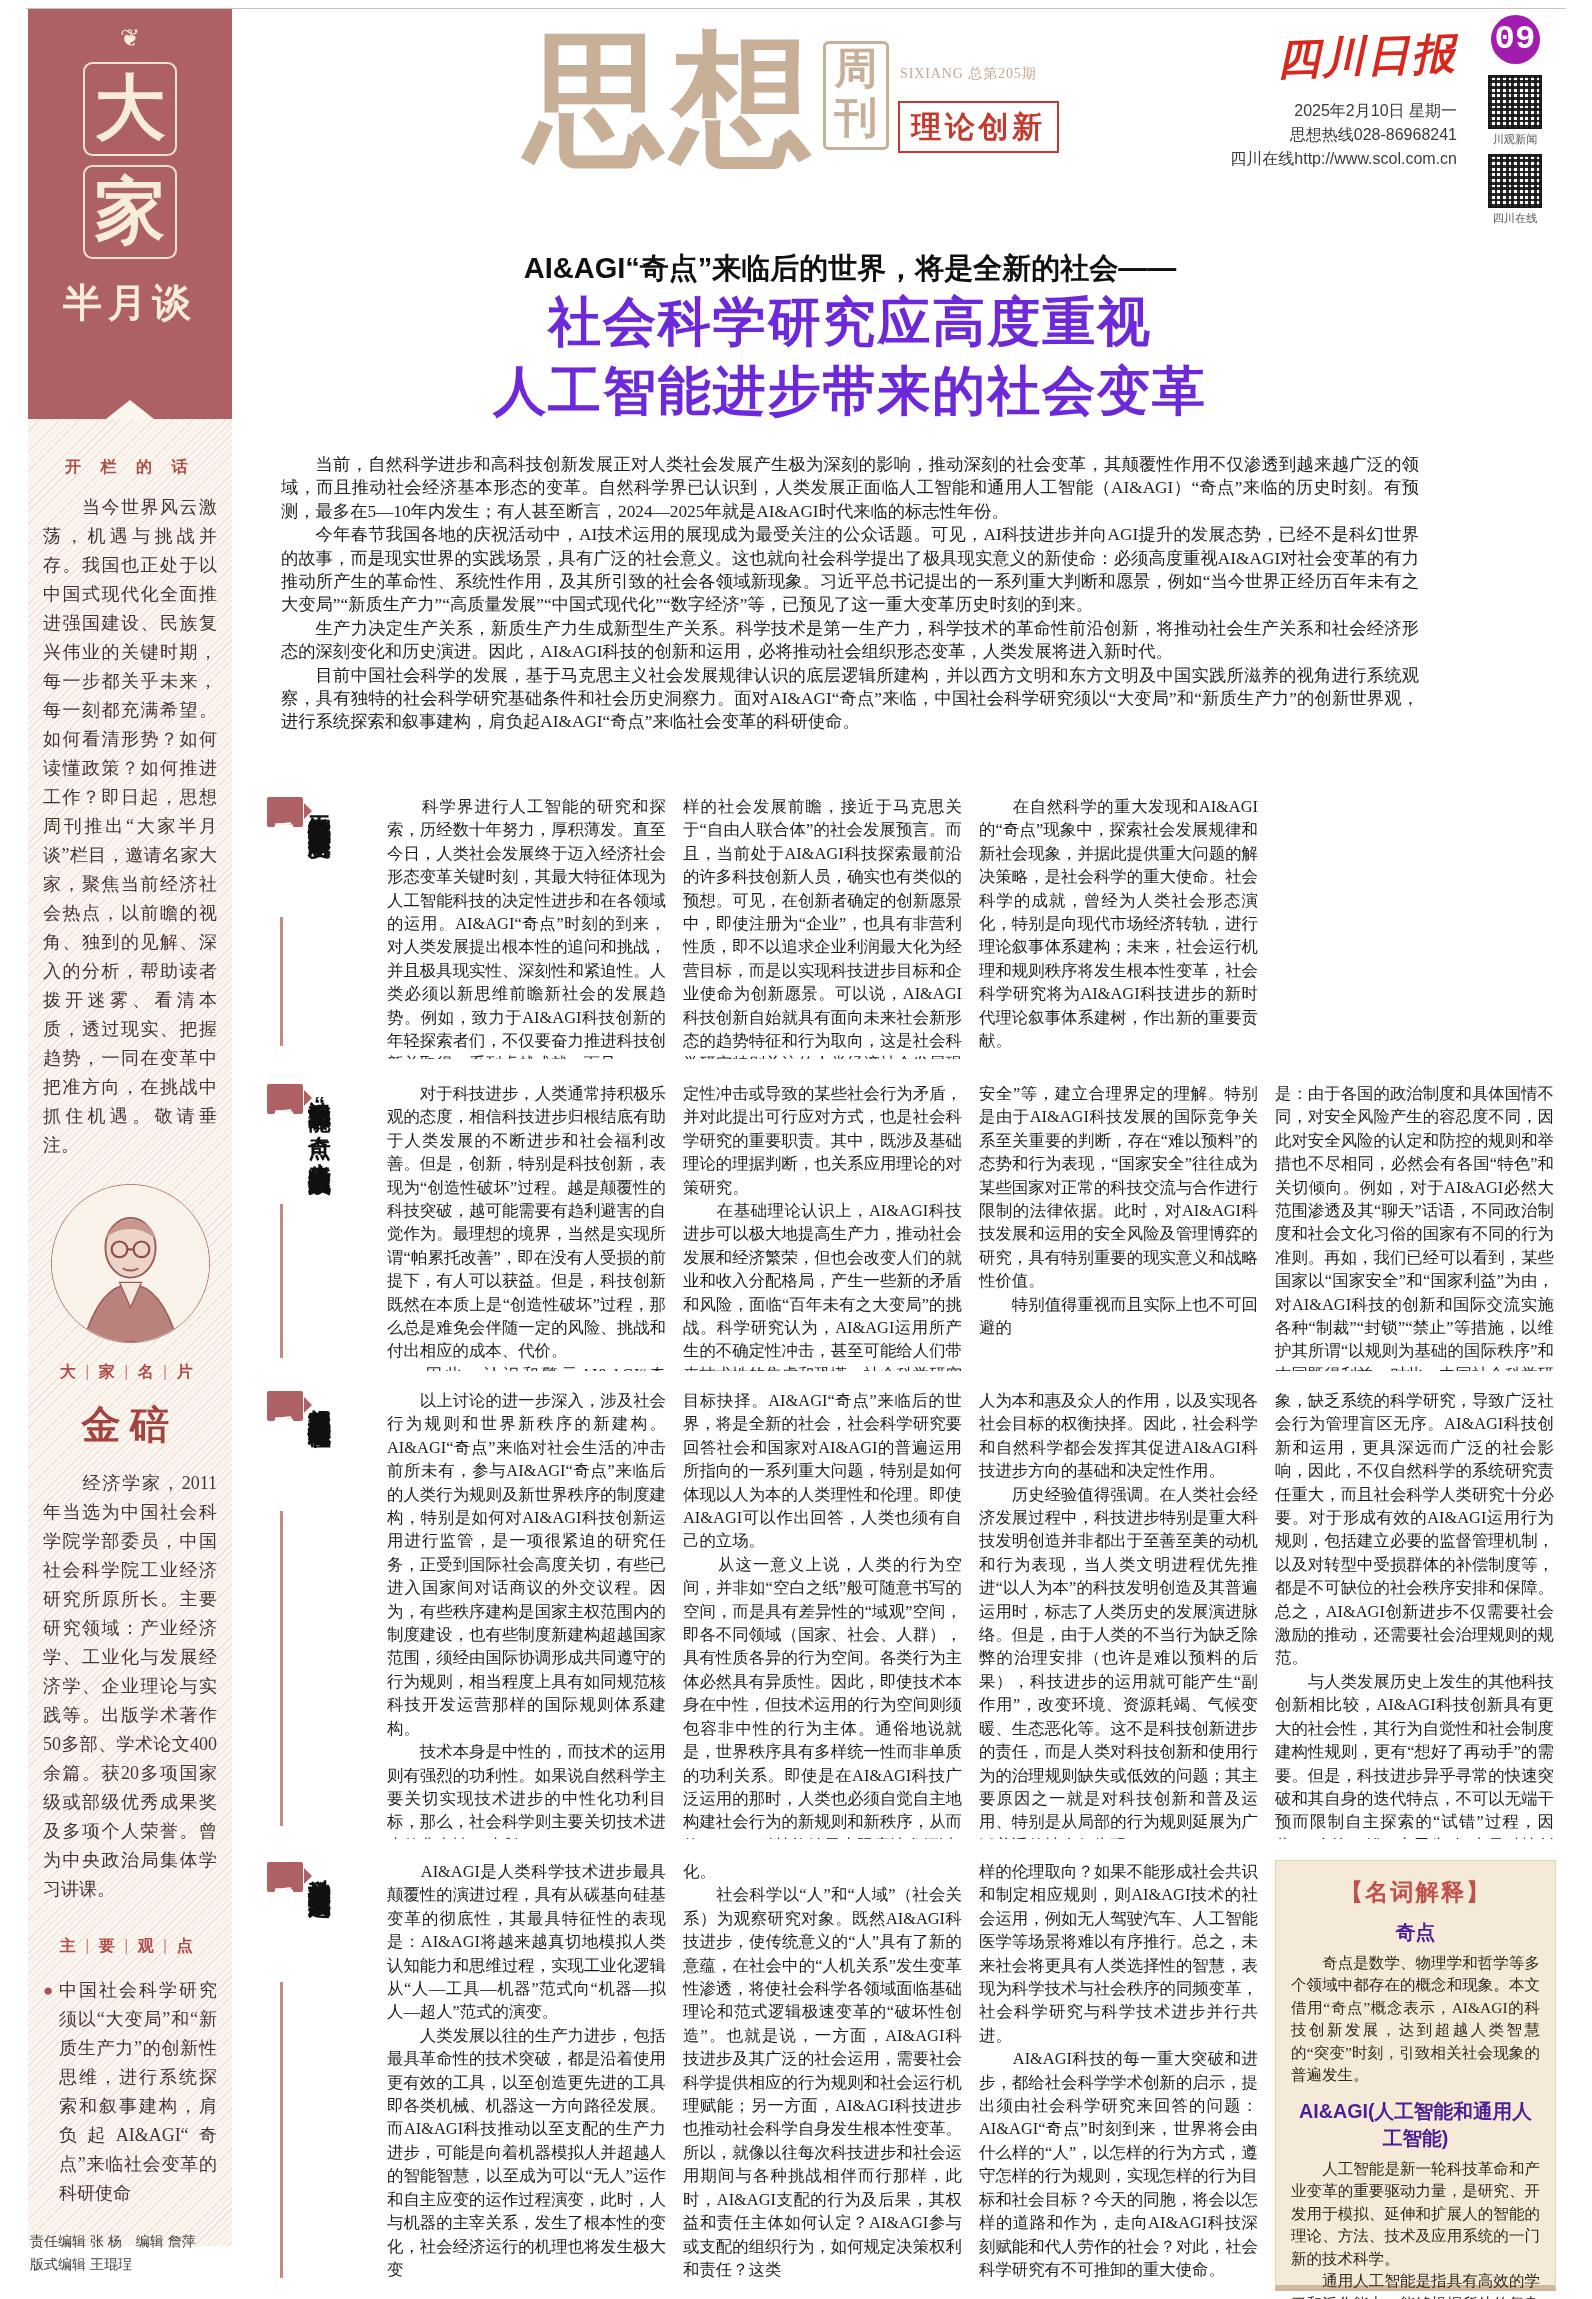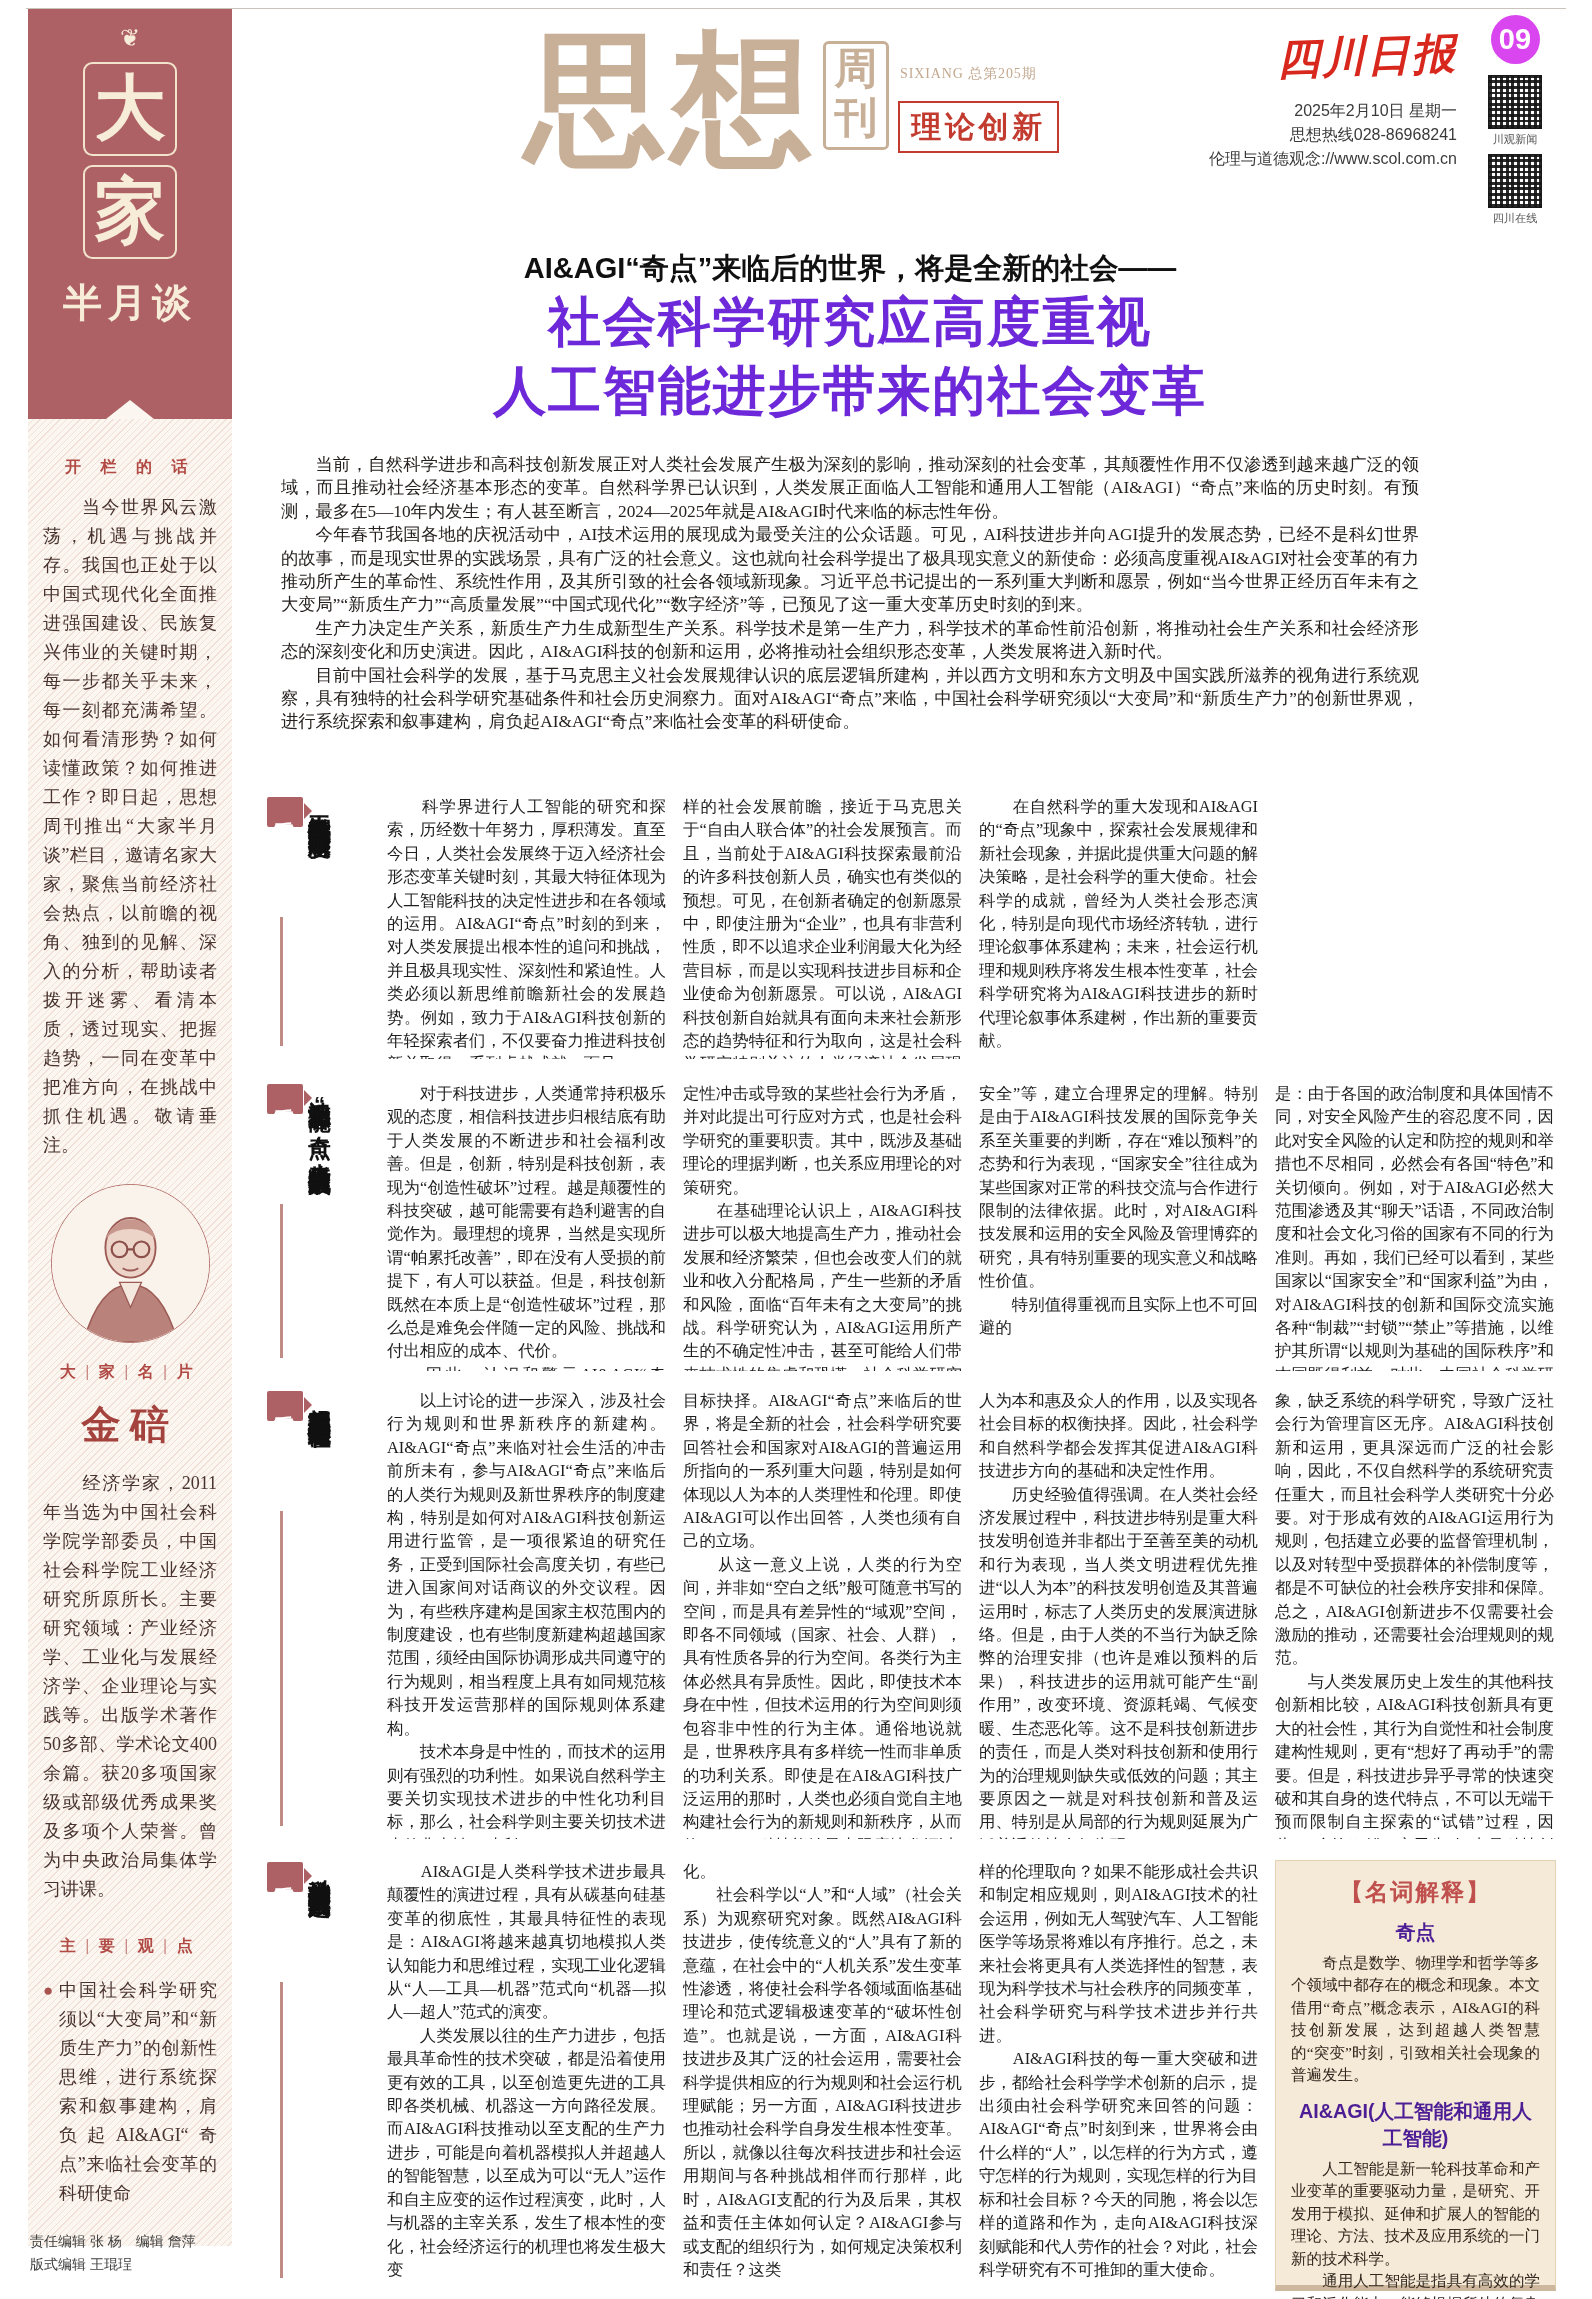--- a/index.html
+++ b/index.html
@@ -31,22 +31,22 @@
   .credits{position:absolute;left:30px;top:2230px;font-size:14px;line-height:22.5px;color:#3c3c3c;
            font-family:"Liberation Sans",sans-serif;}
 
   
   .hdr{position:absolute;left:1157px;top:15px;width:403px;display:flex;}
   .hdr-left{flex:1;display:flex;flex-direction:column;align-items:flex-end;padding-top:13px;}
   .paper-logo{color:#d8271c;font-size:43px;font-weight:bold;font-style:italic;
               font-family:"Liberation Serif",serif;transform:rotate(-2deg);letter-spacing:1.9px;margin-bottom:13px;}
   .hdr-line{font-size:16px;line-height:24px;color:#3a3a3a;font-family:"Liberation Sans",sans-serif;}
   .hdr-right{width:90px;display:flex;flex-direction:column;align-items:center;margin-left:13px;}
-  .page-circle{width:49px;height:49px;border-radius:50%;background:#d946ef;color:#fff;
-               font-family:Liberation Sans, sans-serif;font-weight:bold;font-size:29px;line-height:49px;
+  .page-circle{width:49px;height:49px;border-radius:50%;background:#a21caf;color:#fff;
+               font-family:Liberation Mono, monospace;font-weight:bold;font-size:34px;line-height:49px;
                text-align:center;margin-bottom:11.2px;}
   .qr{width:52px;height:52px;border:1.9px solid #181818;background:
       repeating-linear-gradient(0deg,rgba(20,20,20,.9) 0 2.8px,transparent 2.8px 5.6px),
       repeating-linear-gradient(90deg,rgba(20,20,20,.9) 0 2.8px,#fff 2.8px 5.6px);}
   .qr-label{font-size:11.2px;color:#555;margin:2.8px 0 7.5px;font-family:"Liberation Sans",sans-serif;}
 
   
   .masthead{position:absolute;left:525px;top:17px;width:581px;height:141px;color:#c8af97;}
   .brand{position:absolute;left:0;top:-11.2px;font-size:141px;font-weight:bold;letter-spacing:5.6px;
          font-family:"Liberation Serif",serif;}
@@ -161,21 +161,21 @@
   </div>
   <div class="series">SIXIANG 总第205期</div>
   <div class="stamp">理论创新</div>
 </div>
 
 <div class="hdr">
   <div class="hdr-left">
     <div class="paper-logo">四川日报</div>
     <div class="hdr-line">2025年2月10日 星期一</div>
     <div class="hdr-line">思想热线028-86968241</div>
-    <div class="hdr-line">伦理与道德观念://www.scol.com.cn</div>
+    <div class="hdr-line">四川在线http://www.scol.com.cn</div>
   </div>
   <div class="hdr-right">
     <div class="page-circle">09</div>
     <div class="qr"></div>
     <div class="qr-label">川观新闻</div>
     <div class="qr"></div>
     <div class="qr-label">四川在线</div>
   </div>
 </div>
 

